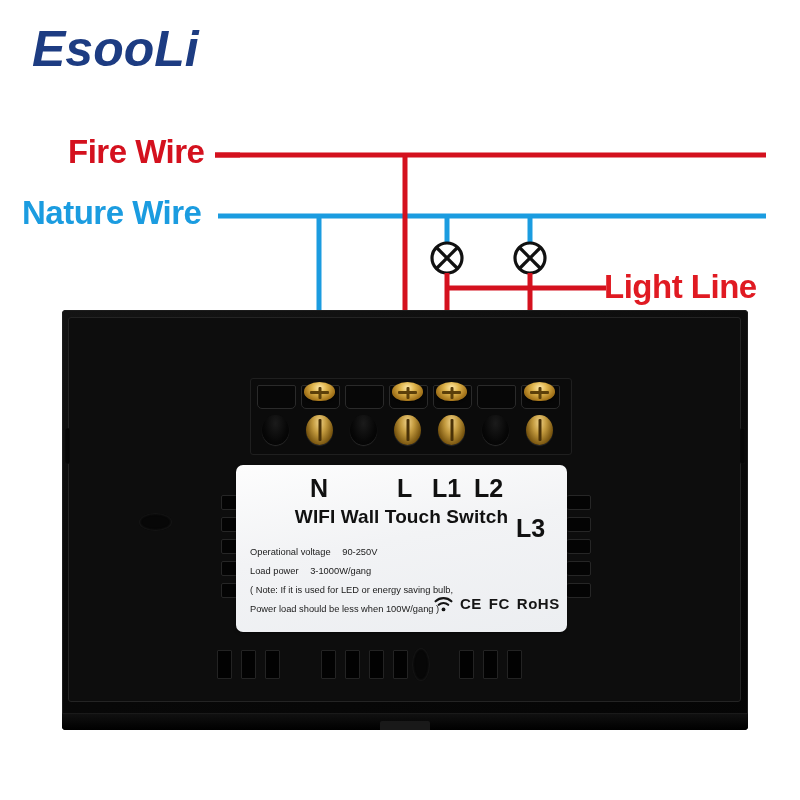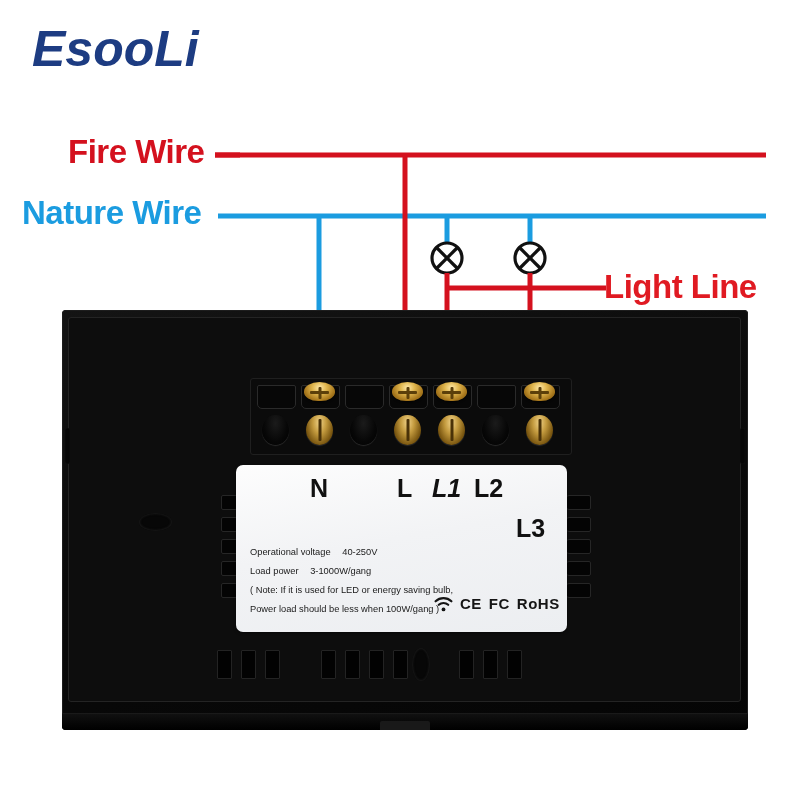--- a/index.html
+++ b/index.html
@@ -80,21 +80,21 @@
   .hole-bot.gold::after{content:"";position:absolute;left:50%;top:14%;transform:translateX(-50%);
     width:3px;height:72%;background:#4a3208;border-radius:1px;}
 
   
   #spec-label{position:absolute;left:236px;top:465px;width:331px;height:167px;
     background:linear-gradient(170deg,#fdfdfd 0%,#f2f3f5 45%,#eceef1 100%);
     border-radius:7px;box-shadow:0 1px 3px rgba(0,0,0,.55);}
   #term-letters{position:relative;height:34px;margin-top:9px;color:#111;
     font-size:25px;font-weight:bold;letter-spacing:0;}
   #term-letters span{position:absolute;top:0;}
-  #lt-n{left:74px;} #lt-l{left:161px;} #lt-l1{left:196px;font-style:italic;}
+  #lt-n{left:74px;} #lt-l{left:161px;} #lt-l1{left:196px;}
   #lt-l2{left:238px;} #lt-l3{left:280px;margin-top:40px;}
   #product-name{text-align:center;font-size:19px;font-weight:bold;color:#111;
     margin-top:-2px;letter-spacing:0.1px;}
   #spec-rows{position:absolute;left:14px;top:78px;width:210px;color:#1a1a1a;
     font-size:9.3px;line-height:19px;}
   #spec-rows .r{white-space:nowrap;}
   #spec-rows .val{margin-left:9px;}
 
   #caution-box{position:absolute;left:228px;top:72px;width:100px;color:#1f1f1f;}
   #warn-tri{margin:0 auto;width:0;height:0;border-left:17px solid transparent;
@@ -223,25 +223,26 @@
   <div id="spec-label">
 
     <div id="term-letters">
       <span id="lt-n">N</span>
       <span id="lt-l">L</span>
       <span id="lt-l1">L1</span>
       <span id="lt-l2">L2</span>
       <span id="lt-l3">L3</span>
     </div>
 
+    <div id="product-name">WIFI Wall Touch Switch</div>
 
     <div id="spec-rows">
       <div class="r">
         <span>Operational voltage</span>
-        <span class="val">40-250V</span>
+        <span class="val">90-250V</span>
       </div>
       <div class="r">
         <span>Load power</span>
         <span class="val">3-1000W/gang</span>
       </div>
       <div class="r">( Note: If it is used for LED or energy saving bulb,</div>
       <div class="r">Power load should be less when 100W/gang )</div>
     </div>
 
 

